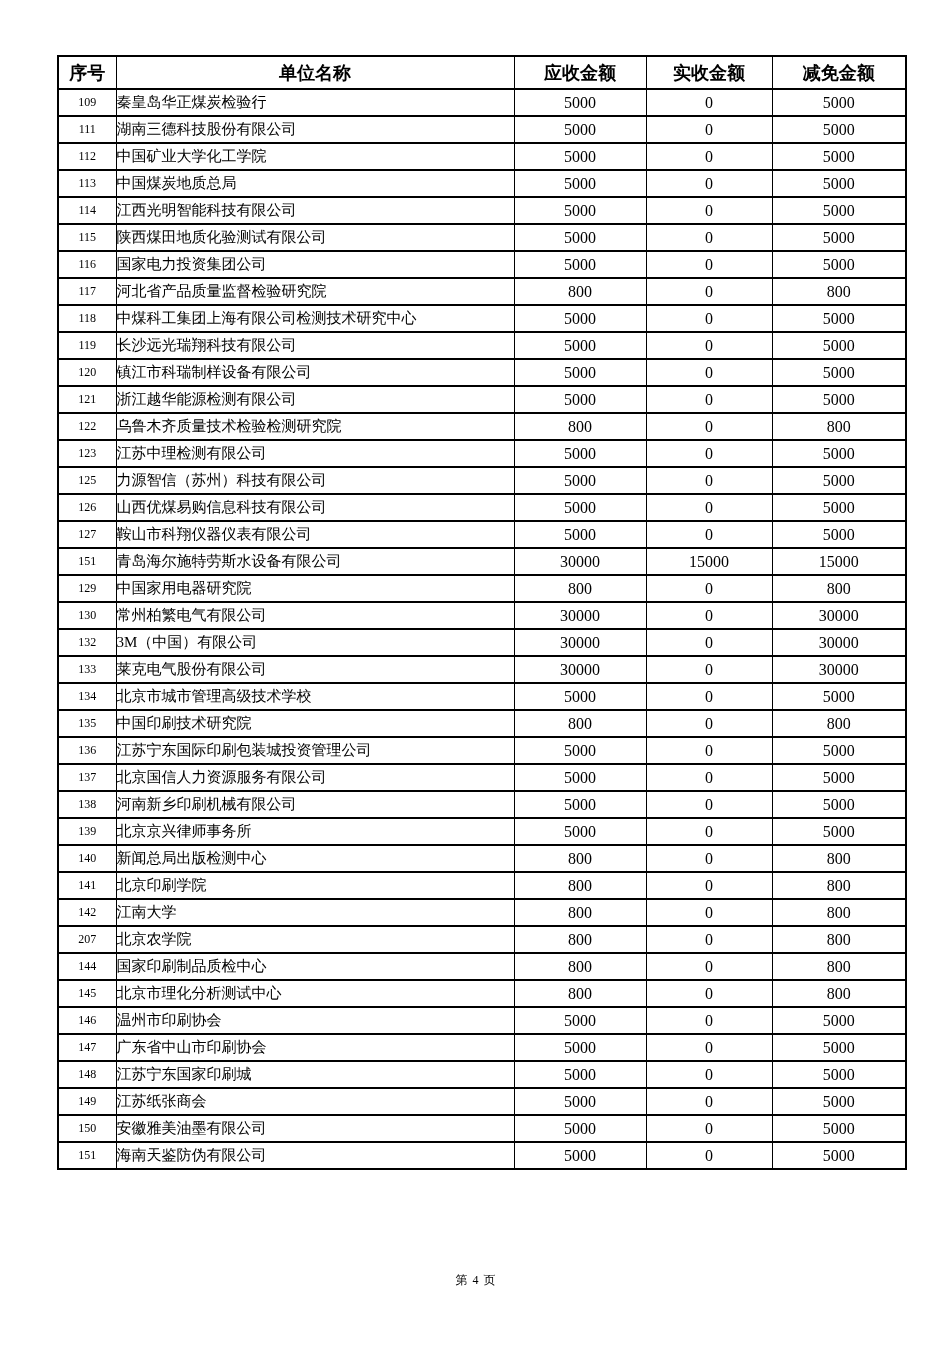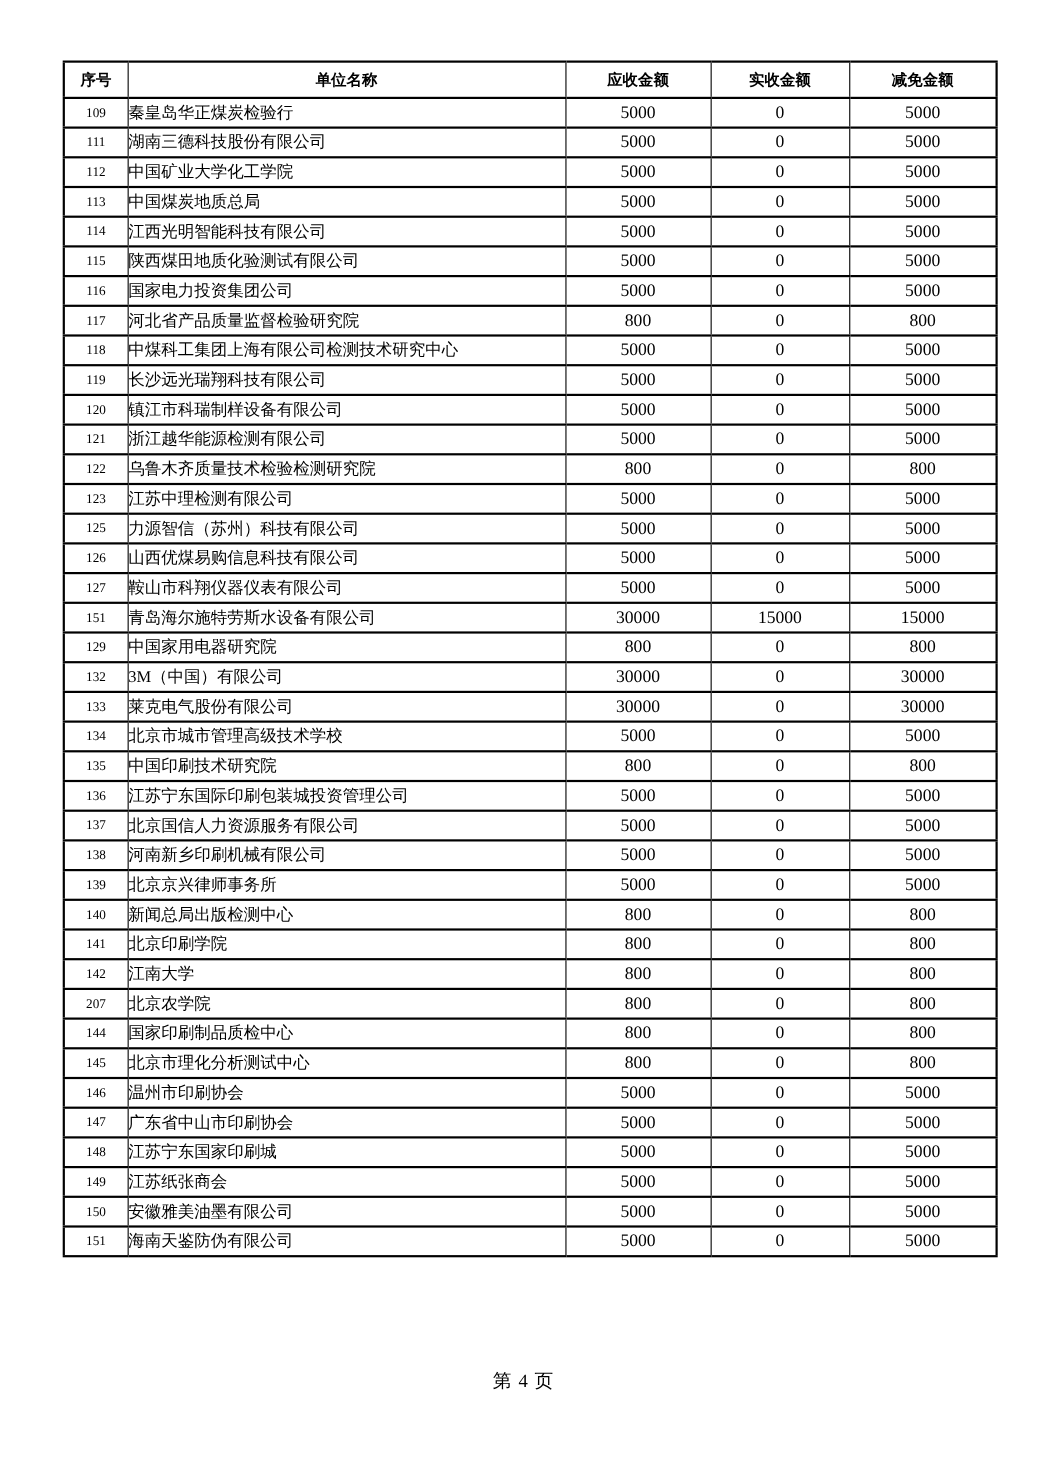--- a/index.html
+++ b/index.html
@@ -42,21 +42,21 @@
   }
   table.fee-table tr {
     height: 27px;
   }
   table.fee-table thead tr {
     height: 33px;
   }
   table.fee-table th {
     font-family: "Liberation Sans", "DejaVu Sans", sans-serif;
     font-weight: bold;
-    font-size: 14px;
+    font-size: 18px;
     text-align: center;
     vertical-align: middle;
   }
   
   table.fee-table {
     border: 2px solid #000;
   }
   td.cell-no {
     text-align: center;
     font-size: 12px;
@@ -69,24 +69,24 @@
     vertical-align: middle;
   }
   td.cell-amt {
     text-align: center;
     font-size: 16px;
     vertical-align: middle;
   }
   .footer {
     position: absolute;
     left: 0;
-    top: 1244px;
+    top: 1272px;
     width: 952px;
     text-align: center;
-    font-size: 17px;
+    font-size: 12px;
     letter-spacing: 1px;
   }
 </style>
 </head>
 <body>
 
 <div class="page">
 
   <table class="fee-table">
     <colgroup>
@@ -233,20 +233,27 @@
           <td class="cell-amt">15000</td>
         </tr>
         <tr>
           <td class="cell-no">129</td>
           <td class="cell-name">中国家用电器研究院</td>
           <td class="cell-amt">800</td>
           <td class="cell-amt">0</td>
           <td class="cell-amt">800</td>
         </tr>
         <tr>
+          <td class="cell-no">130</td>
+          <td class="cell-name">常州柏繁电气有限公司</td>
+          <td class="cell-amt">30000</td>
+          <td class="cell-amt">0</td>
+          <td class="cell-amt">30000</td>
+        </tr>
+        <tr>
           <td class="cell-no">132</td>
           <td class="cell-name">3M（中国）有限公司</td>
           <td class="cell-amt">30000</td>
           <td class="cell-amt">0</td>
           <td class="cell-amt">30000</td>
         </tr>
         <tr>
           <td class="cell-no">133</td>
           <td class="cell-name">莱克电气股份有限公司</td>
           <td class="cell-amt">30000</td>

